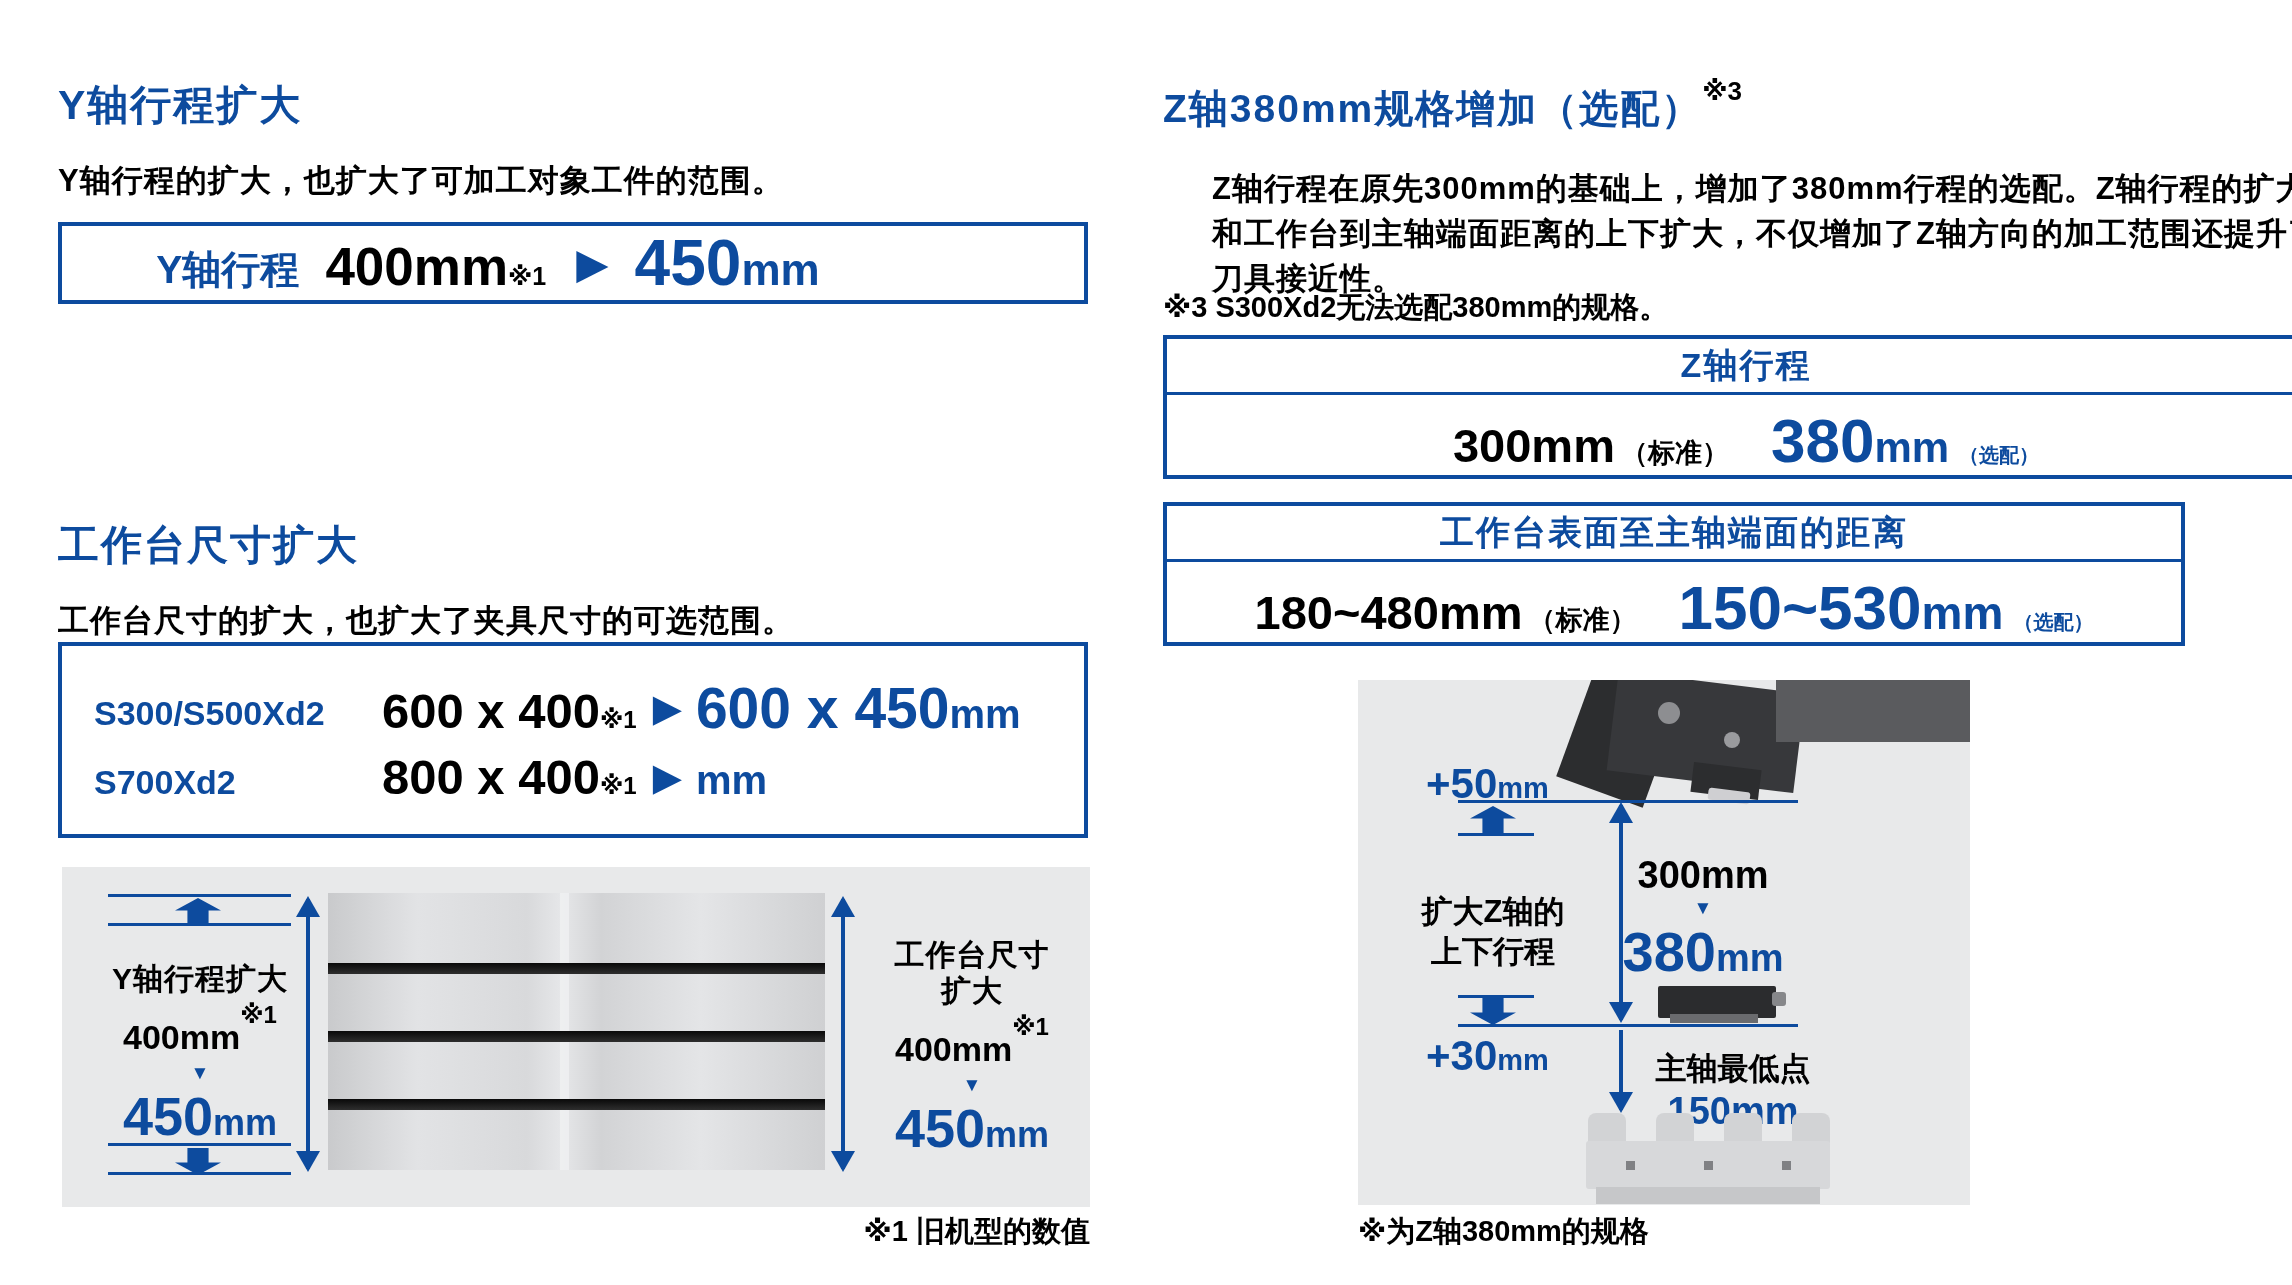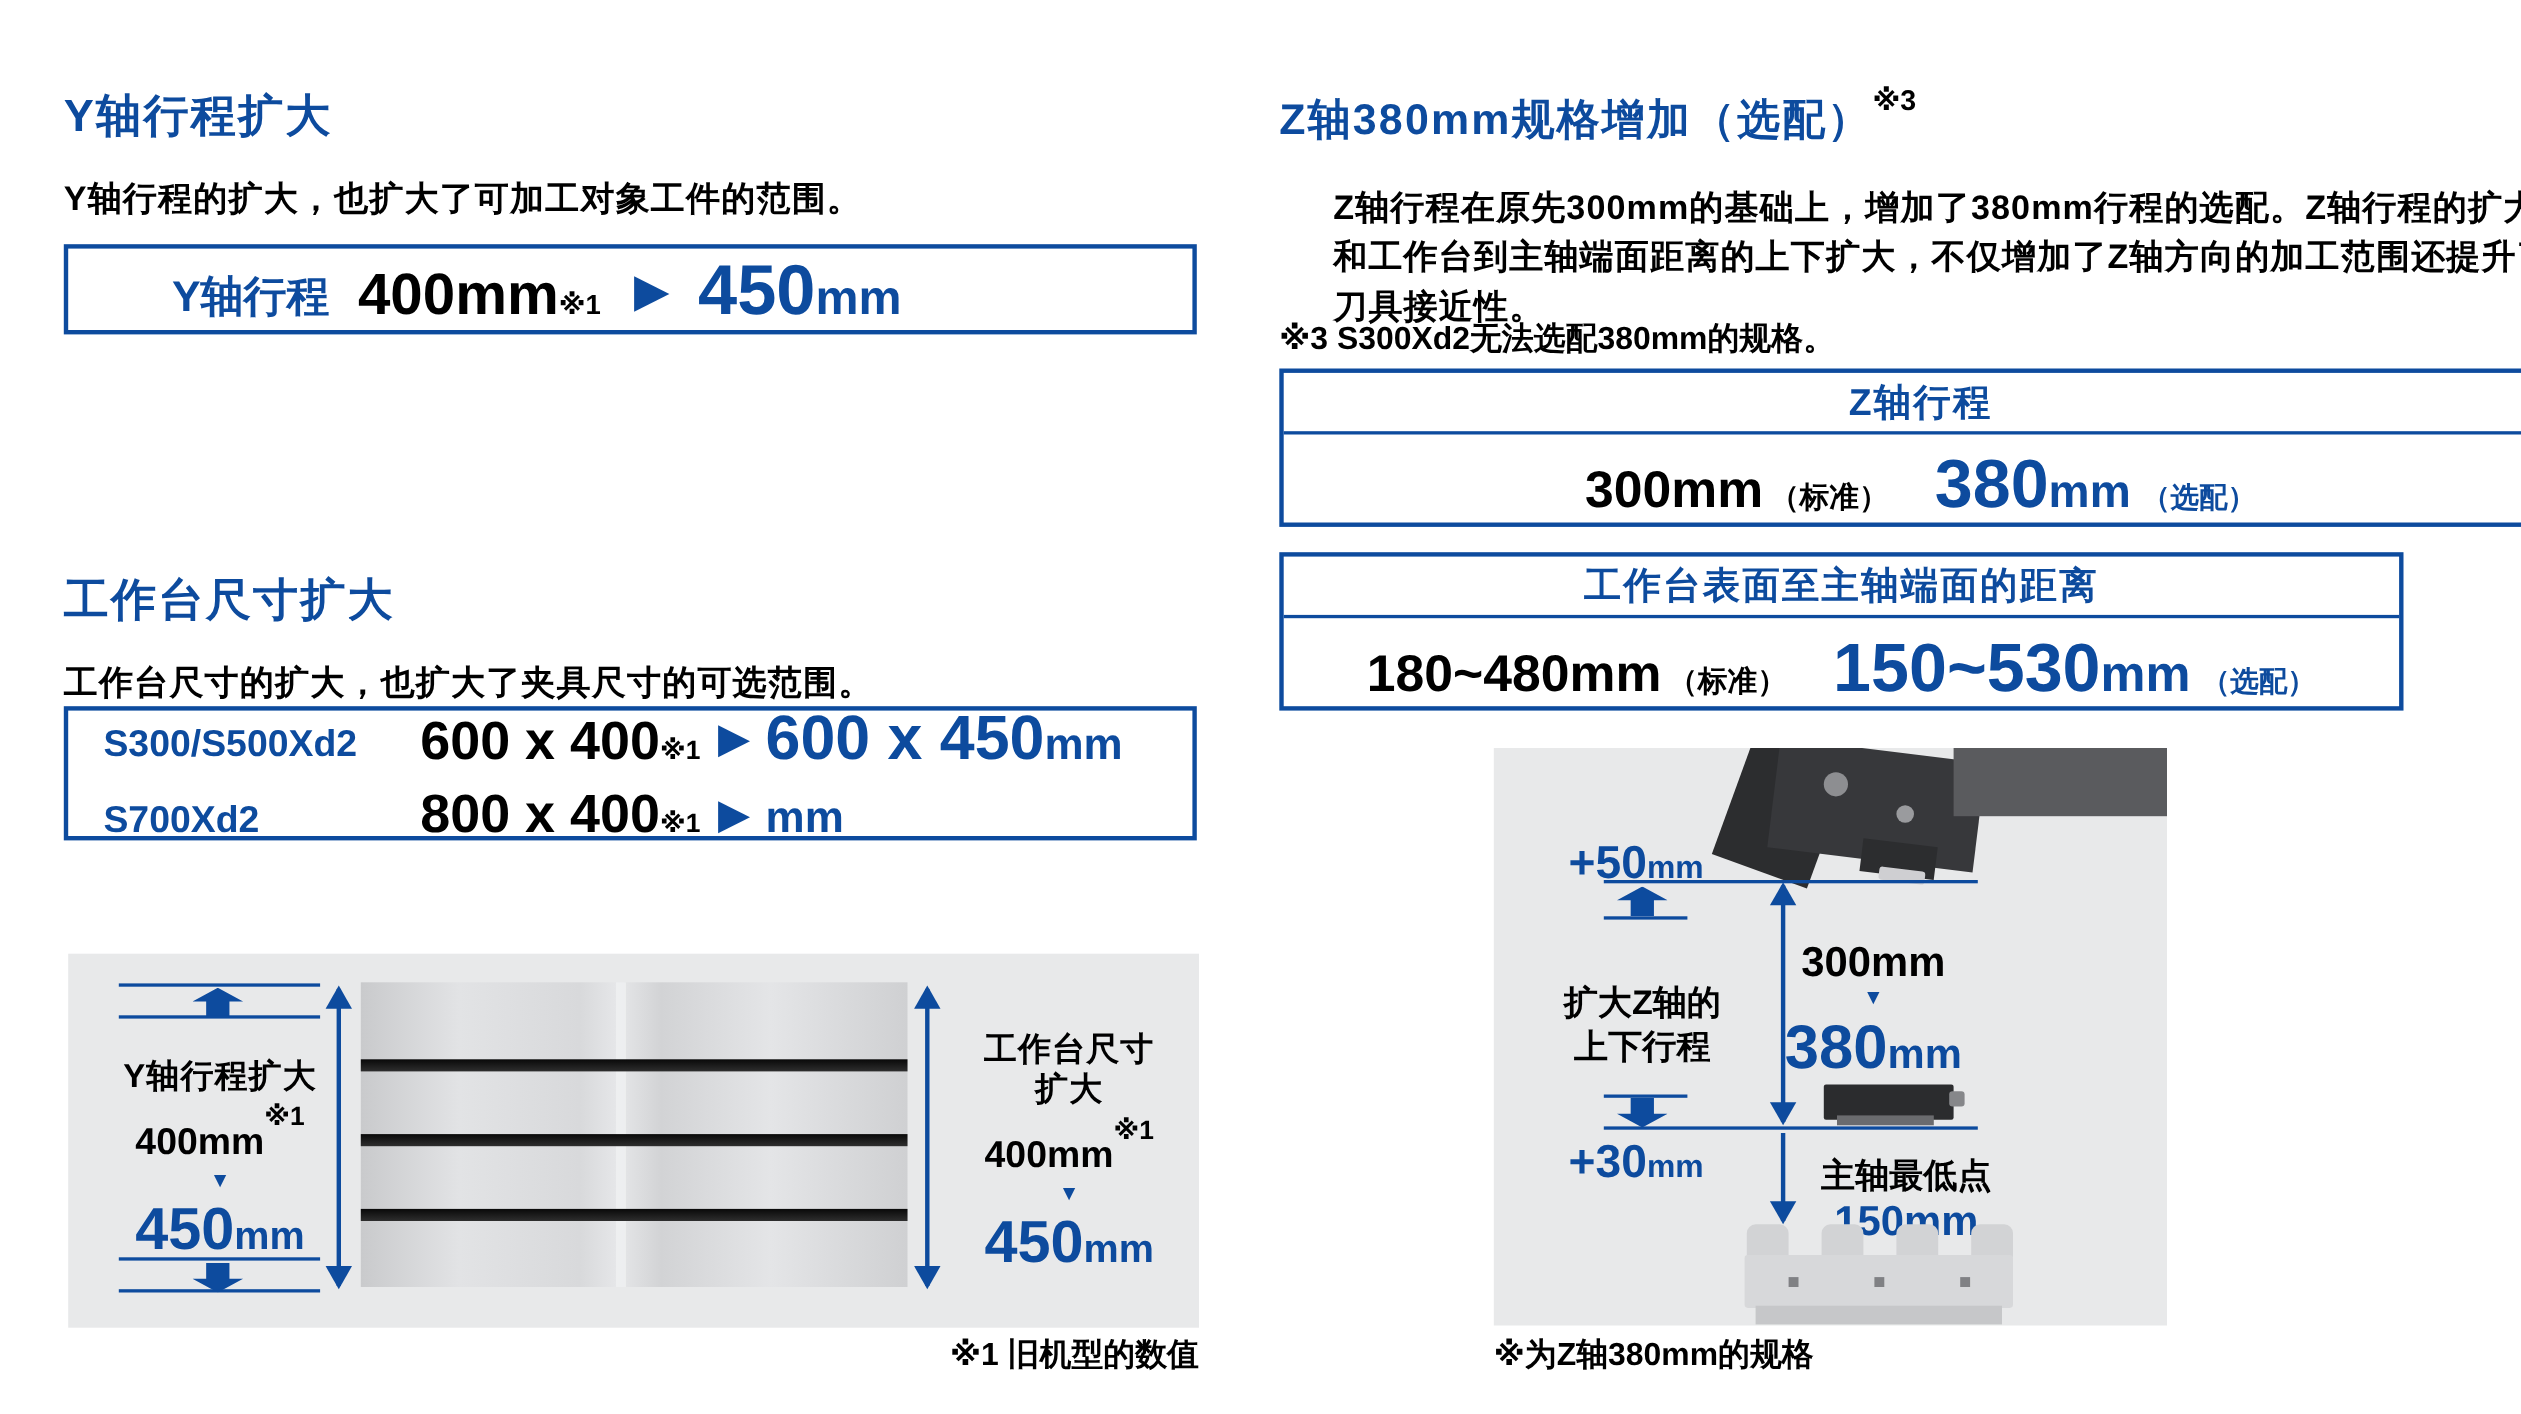--- a/index.html
+++ b/index.html
@@ -38,21 +38,21 @@
 
   
   .spec-table{border:4px solid var(--blue);background:#fff;box-sizing:border-box;}
   .spec-head{border-bottom:3px solid var(--blue);color:var(--blue);font-size:34px;
     display:flex;align-items:center;justify-content:center;height:53px;letter-spacing:2px;}
   .spec-vals{display:flex;align-items:baseline;justify-content:center;height:80px;padding-top:10px;box-sizing:border-box;}
   .std-val{font-size:47px;color:#000;}
   .std-tag{font-size:27px;color:#000;margin-left:6px;}
   .opt-val{font-size:62px;color:var(--blue);margin-left:42px;}
   .opt-unit{font-size:42px;color:var(--blue);}
-  .opt-tag{font-size:26px;color:var(--blue);margin-left:10px;}
+  .opt-tag{font-size:20px;color:var(--blue);margin-left:10px;}
 
   
   .panel{background:var(--panel);overflow:hidden;}
 
   
   .hline{position:absolute;height:3px;background:var(--blue);}
   .varrow{position:absolute;width:24px;}
   .varrow .vline{position:absolute;left:10px;top:3px;bottom:3px;width:4px;background:var(--blue);}
   .varrow .tri-up{position:absolute;top:0;left:0;width:0;height:0;
     border-left:12px solid transparent;border-right:12px solid transparent;border-bottom:21px solid var(--blue);}
@@ -109,21 +109,21 @@
     <span class="old-val" style="margin-left:26px;">400mm</span>
       <sup class="fn">※1</sup>
     <span class="play" style="margin:0 26px 0 30px;align-self:center;">▶</span>
     <span class="new-big">450</span>
     <span class="new-unit">mm</span>
   </div>
 
   <div class="abs sec-desc" style="left:58px;top:600px;">工作台尺寸的扩大，也扩大了夹具尺寸的可选范围。</div>
   <div class="abs sec-title" style="left:58px;top:518px;">工作台尺寸扩大</div>
 
-  <div class="abs bluebox" style="left:58px;top:642px;width:1030px;height:122px;display:flex;flex-direction:column;justify-content:center;gap:8px;padding-left:32px;">
+  <div class="abs bluebox" style="left:58px;top:642px;width:1030px;height:196px;display:flex;flex-direction:column;justify-content:center;gap:8px;padding-left:32px;">
     <div class="brow">
       <span class="model" style="width:288px;align-self:center;margin-top:10px;">S300/S500Xd2</span>
       <span class="old-val-2">600 x 400</span>
         <sup class="fn2">※1</sup>
       <span class="play" style="margin:0 14px 0 16px;align-self:center;font-size:38px;">▶</span>
       <span class="new-big-2">600 x 450</span>
       <span class="new-unit-2">mm</span>
     </div>
     <div class="brow">
       <span class="model" style="width:288px;align-self:center;margin-top:10px;">S700Xd2</span>

